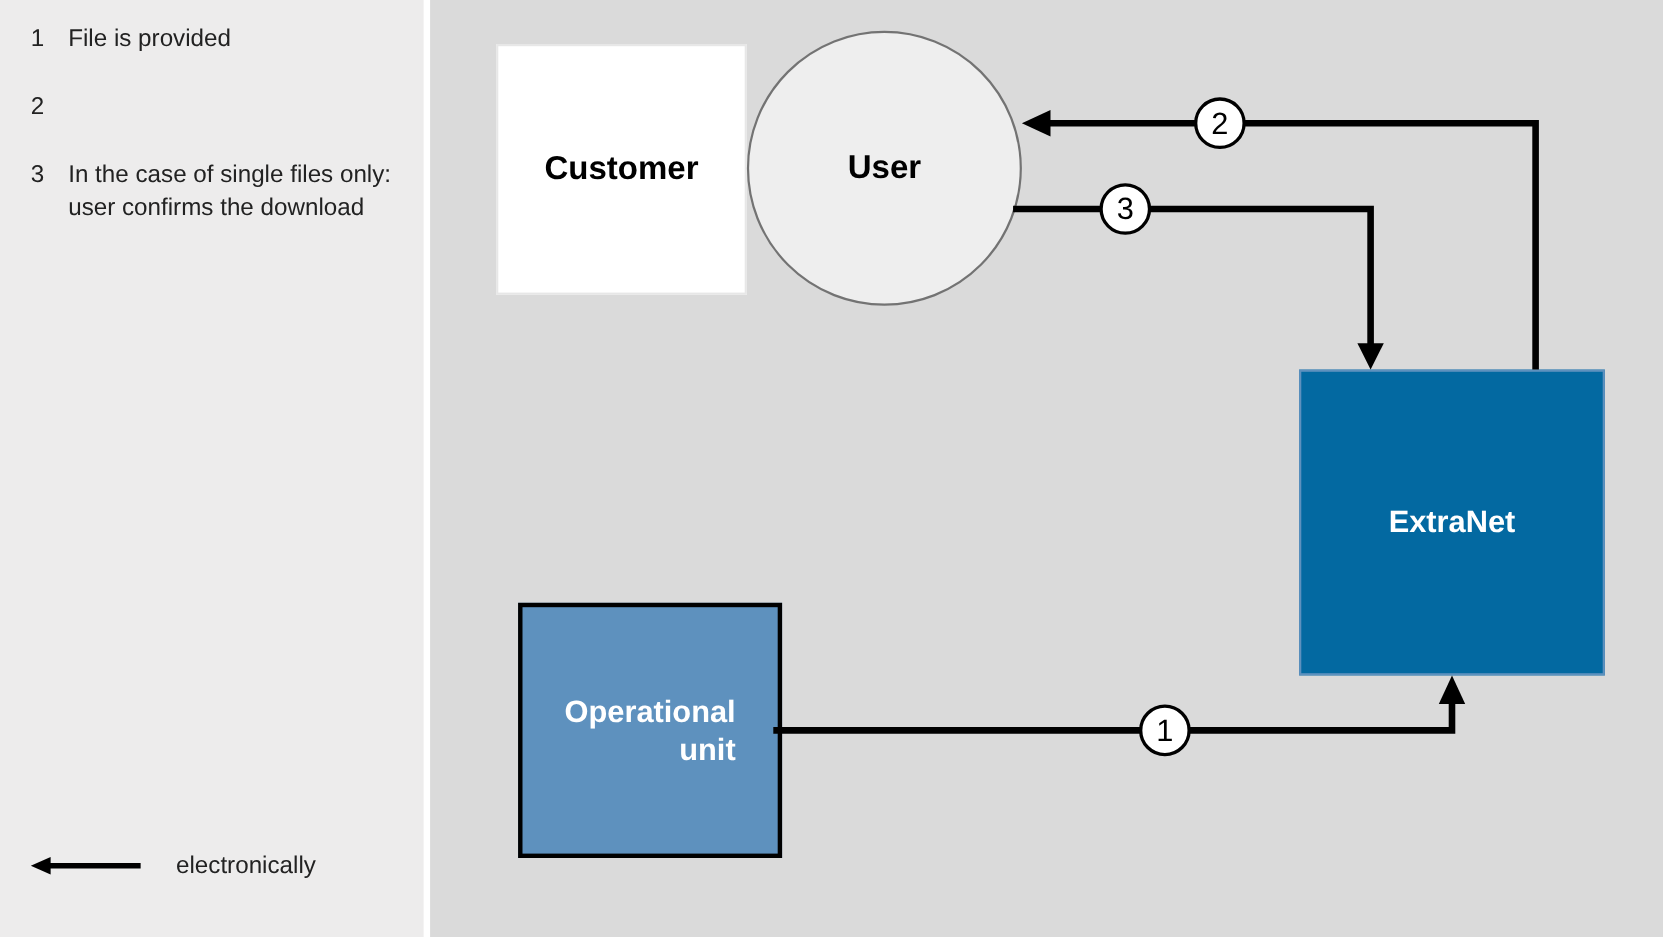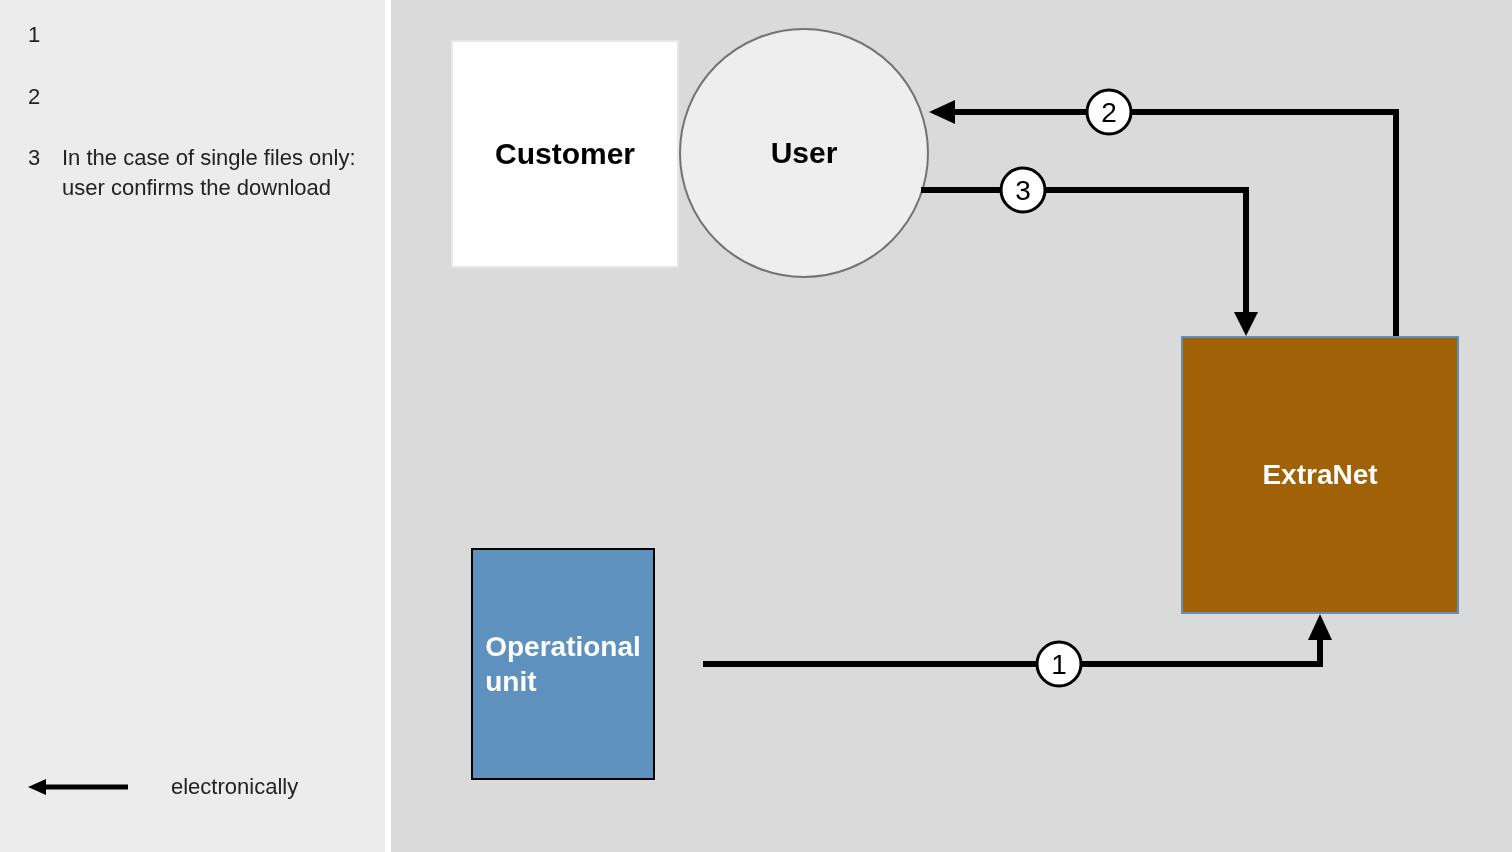--- a/index.html
+++ b/index.html
@@ -45,21 +45,21 @@
   }
   .step-text {
     flex: 1;
   }
   .legend-row {
     position: absolute;
     left: 28px;
     bottom: 52px;
     display: flex;
     align-items: center;
-    gap: 43px;
+    gap: 32px;
   }
   .legend-arrow {
     width: 100px;
     height: 18px;
     display: inline-block;
   }
   .legend-label {
     font-size: 22px;
     color: #222;
   }
@@ -73,21 +73,21 @@
     border-left: 6px solid #ffffff;
     box-sizing: border-box;
   }
   
   .node {
     position: absolute;
     box-sizing: border-box;
     display: flex;
     align-items: center;
     justify-content: center;
-    text-align: left;
+    text-align: right;
     font-weight: 600;
   }
   .node-customer {
     left: 60px;
     top: 40px;
     width: 228px;
     height: 228px;
     background: #ffffff;
     border: 2px solid #e7e7e7;
     font-size: 30px;
@@ -102,35 +102,35 @@
     background: #eeeeee;
     border: 2px solid #737373;
     border-radius: 50%;
     font-size: 30px;
     font-weight: 700;
     color: #000;
   }
   .node-op {
     left: 80px;
     top: 548px;
-    width: 184px;
+    width: 240px;
     height: 232px;
     background: #5e91be;
-    border: 2px solid #000000;
+    border: 4px solid #000000;
     color: #fff;
     font-size: 28px;
     font-weight: 600;
     line-height: 1.25;
   }
   .node-ext {
     left: 790px;
     top: 336px;
     width: 278px;
     height: 278px;
-    background: #a16207;
+    background: #0369a1;
     border: 2px solid #5e91be;
     color: #fff;
     font-size: 28px;
     font-weight: 600;
   }
 
   
   svg.arrows {
     position: absolute;
     inset: 0;
@@ -163,20 +163,21 @@
 </style>
 </head>
 <body>
 
 <div class="page">
 
   <div class="left-panel">
     <ol class="steps">
       <li>
         <span class="step-num">1</span>
+        <span class="step-text">File is provided</span>
       </li>
       <li>
         <span class="step-num">2</span>
       </li>
       <li>
         <span class="step-num">3</span>
         <span class="step-text">In the case of single files only:
 user confirms the download</span>
       </li>
     </ol>

